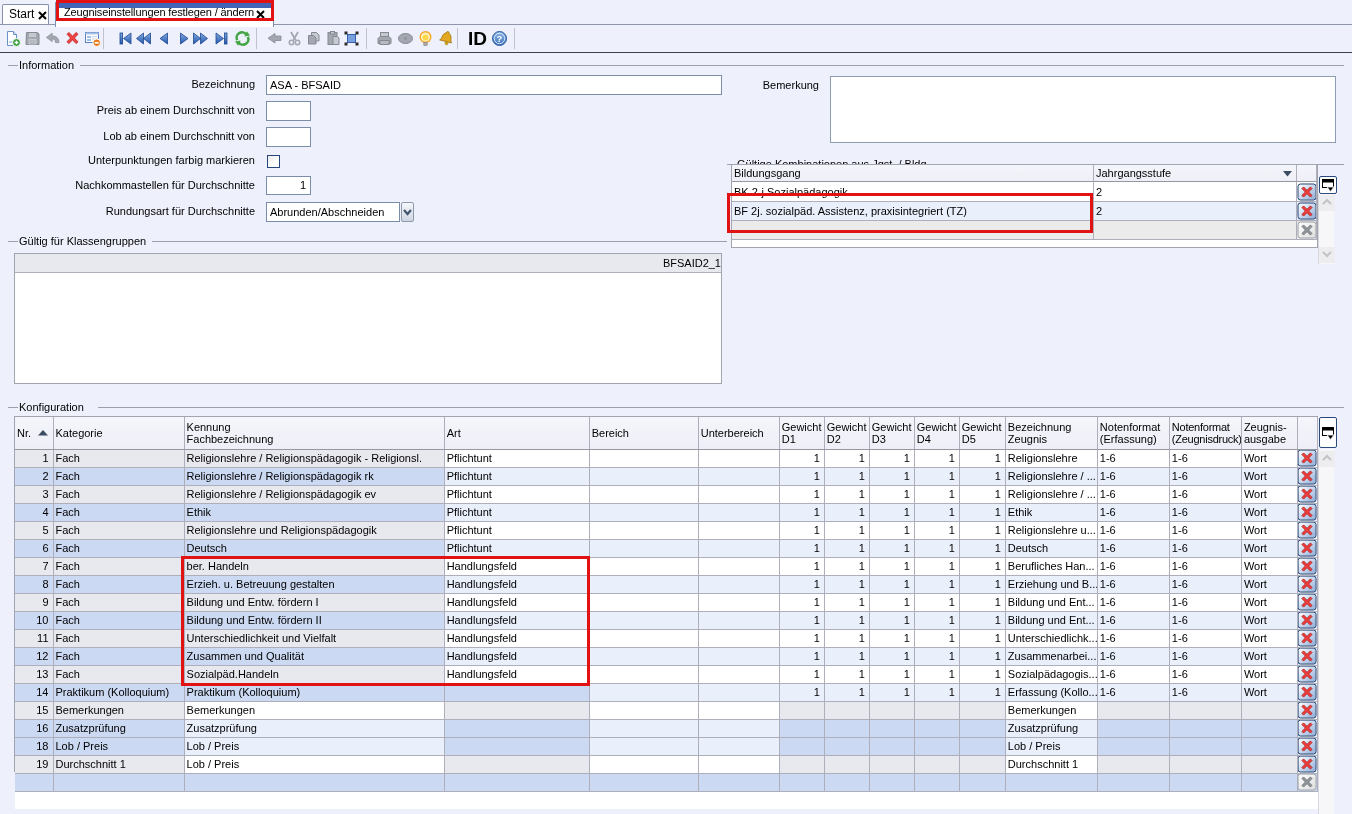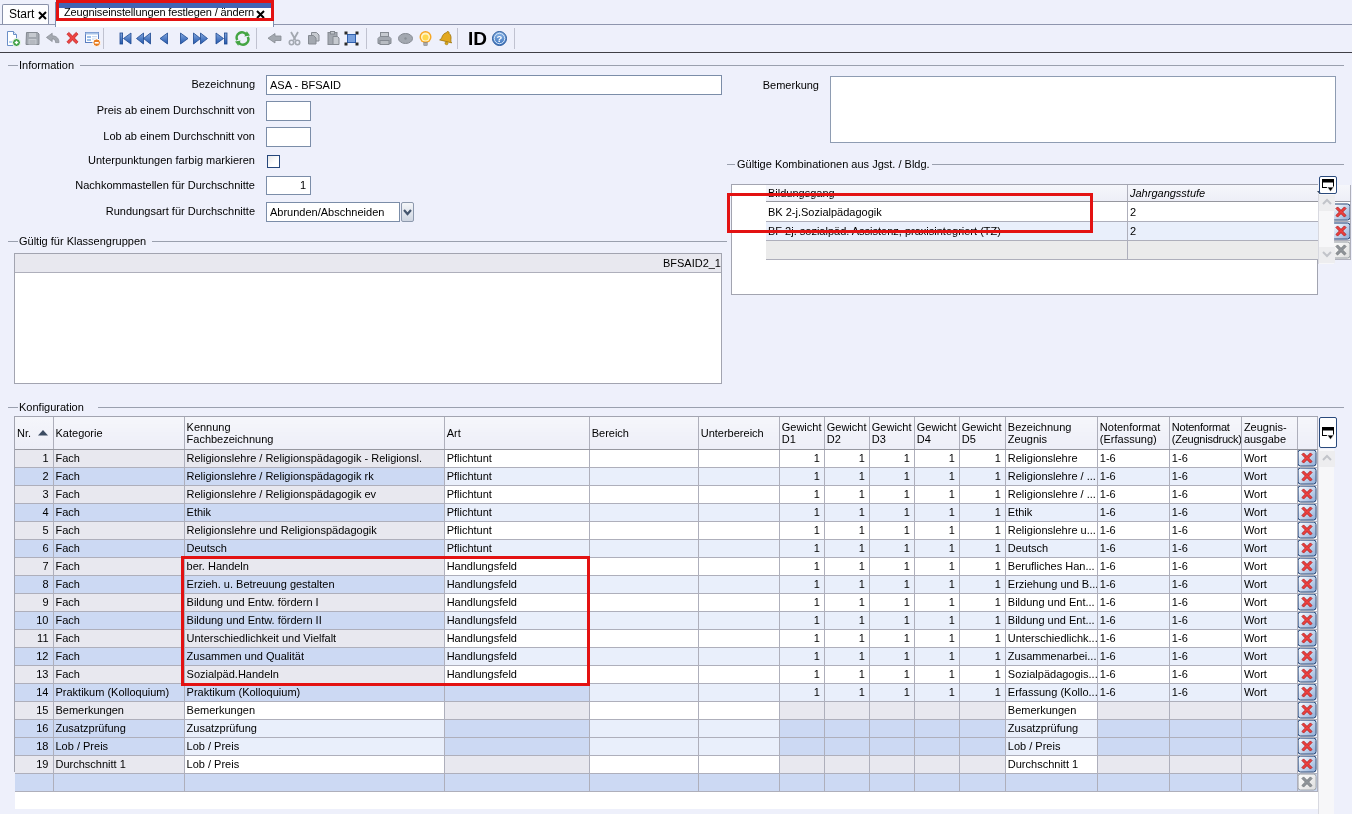--- a/index.html
+++ b/index.html
@@ -221,31 +221,31 @@
 <div class="abs" style="left:401px;top:202px;width:13px;height:20px;border:1px solid #8d99ad;border-radius:2px;background:linear-gradient(#f4f6f9,#cfd6e2);">
 <svg width="11" height="18" viewBox="0 0 11 18">
       <path d="M2 7 L5.5 11 L9 7" fill="none" stroke="#44556e" stroke-width="2.2"></path>
     </svg></div>
 <div class="abs" style="right:533px;top:79px;font-size:11px;">Bemerkung</div>
 <div class="input" style="left:830px;top:76px;width:506px;height:67px;border-color:#8e9cb2;"></div>
 <div class="gline" style="left:727px;top:164px;width:8px;"></div>
 <div class="gline" style="left:932px;top:164px;width:412px;"></div>
 <div class="abs" style="left:737px;top:158px;font-size:11px;">Gültige Kombinationen aus Jgst. / Bldg.</div>
 
-<div class="grid grid2" style="left:731px;top:184px;width:587px;height:111px;padding-left:34px;">
+<div class="grid grid2" style="left:731px;top:164px;width:587px;height:84px;">
 <table style="width:585px;">
 <colgroup>
         <col style="width:362px">
         <col style="width:203px">
         <col style="width:20px">
       </colgroup>
 <tbody>
         <tr style="height:17px;">
           <th style="height:17px;">Bildungsgang</th>
-          <th style="position:relative;font-style:italic;">Jahrgangsstufe<svg style="position:absolute;right:4px;top:6px;" width="9" height="6">
+          <th style="position:relative;">Jahrgangsstufe<svg style="position:absolute;right:4px;top:6px;" width="9" height="6">
               <path d="M0 0 L9 0 L4.5 5.5 Z" fill="#3c4c62"></path>
             </svg></th>
           <th style="border-bottom:1px solid #96979f;"></th>
         </tr>
 <tr style="height:20px;">
           <td class="eo">BK 2-j.Sozialpädagogik</td>
           <td class="eo">2</td>
           <td class="eo xcell">
             <span class="xbtn">
               <svg width="13" height="13" viewBox="0 0 11 11">

